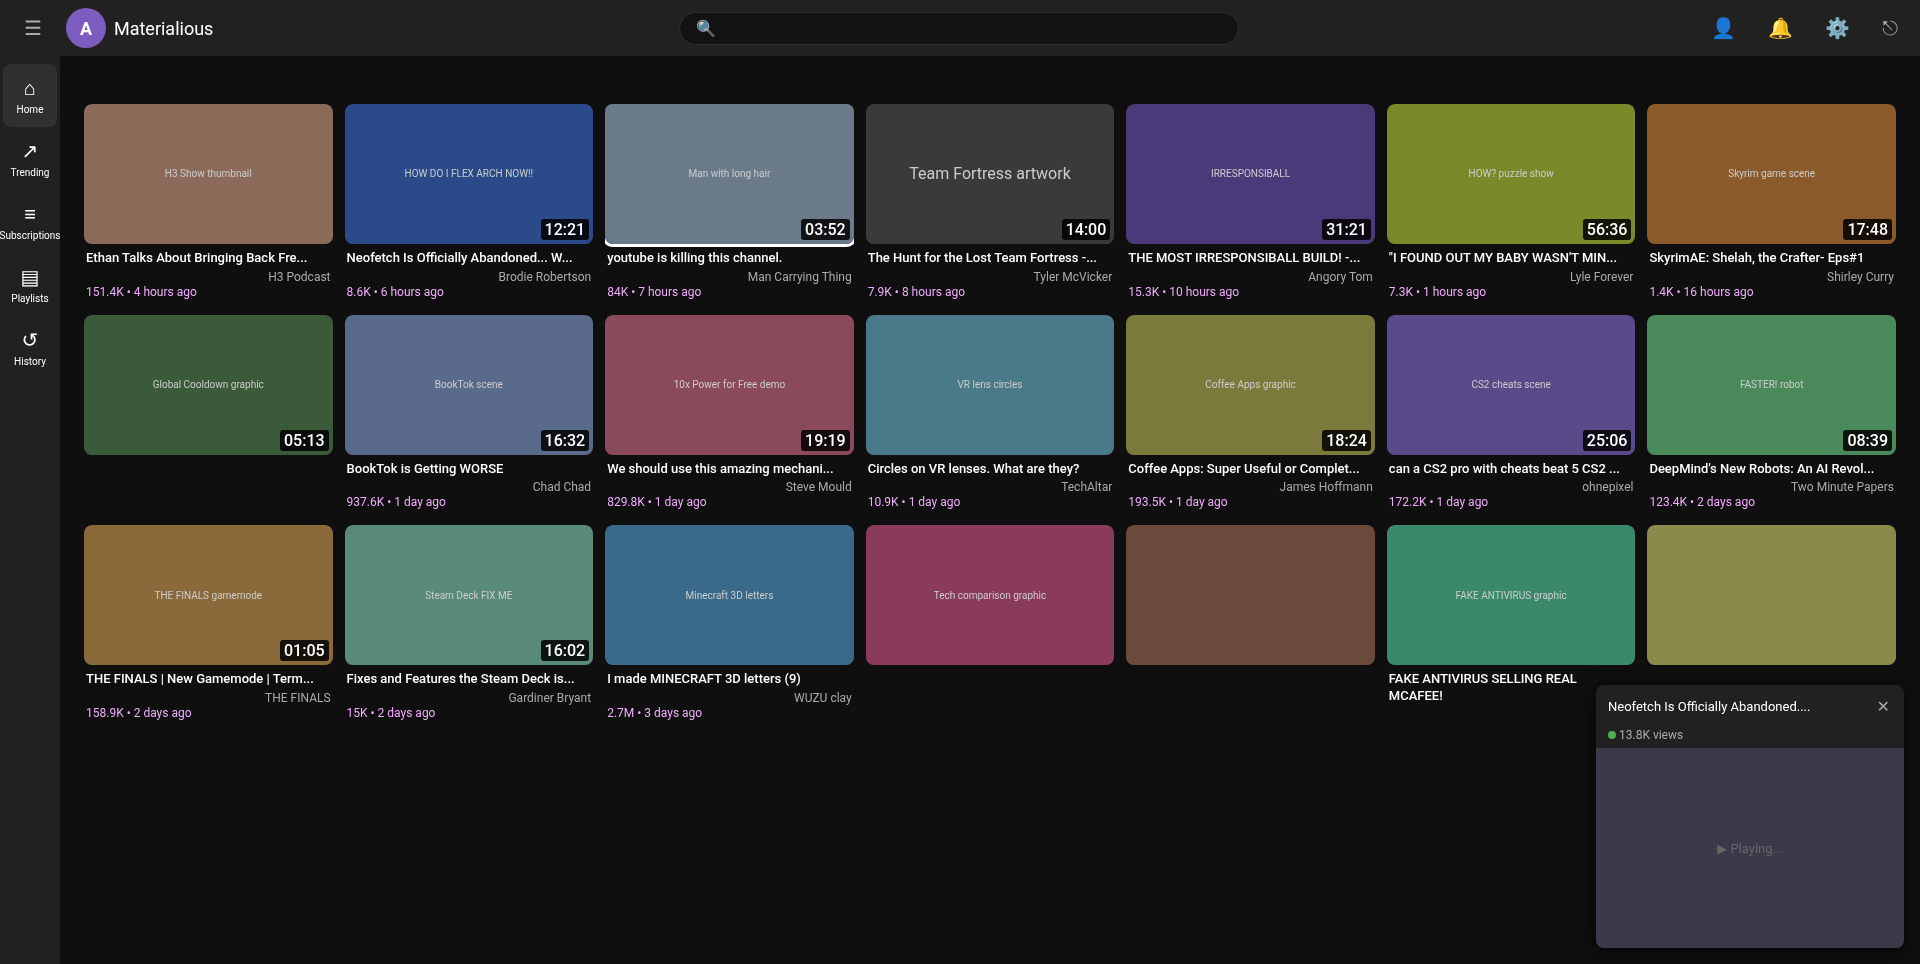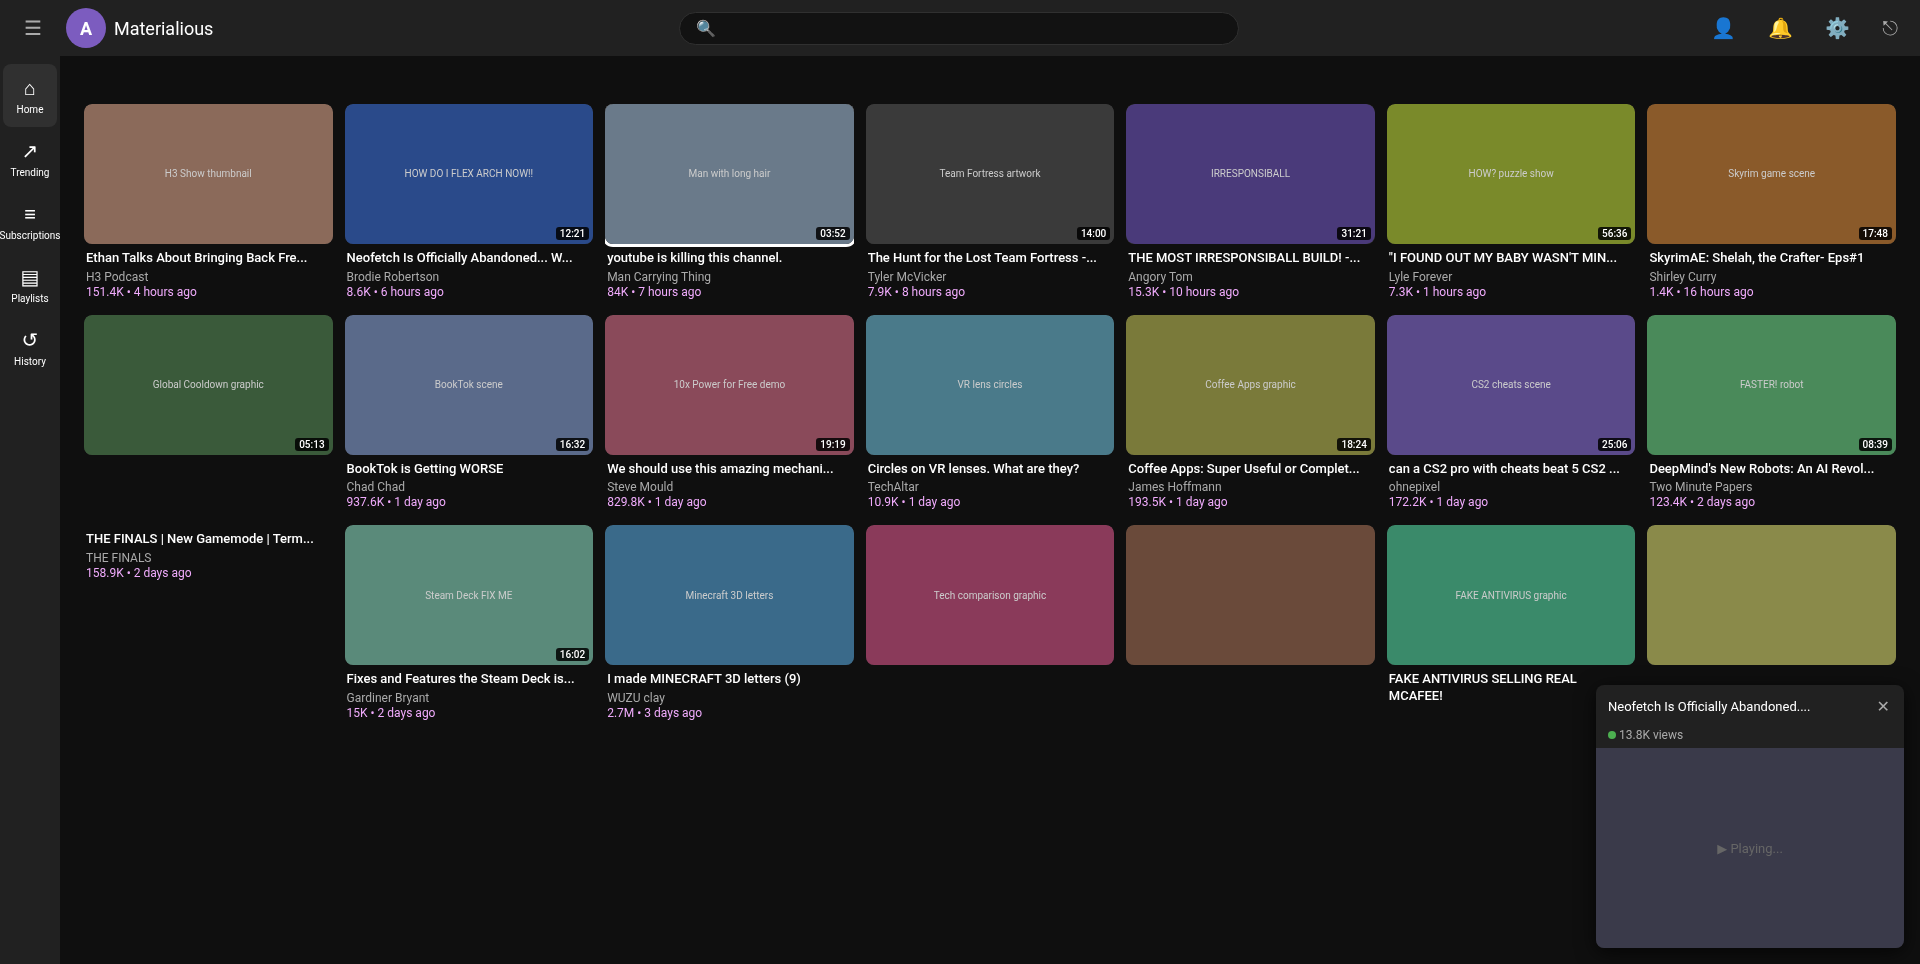--- a/index.html
+++ b/index.html
@@ -127,38 +127,38 @@
       font-size: 11px;
       color: #ccc;
       text-align: center;
       overflow: hidden;
     }
     .duration-badge {
       position: absolute;
       bottom: 4px; right: 4px;
       background: rgba(0,0,0,0.85);
       color: #fff;
-      font-size: 10px;
+      font-size: 16px;
       padding: 1px 4px;
       border-radius: 3px;
       font-weight: 500;
     }
     .video-info { padding: 6px 2px 0; }
     .video-title {
       font-size: 13px;
       font-weight: 500;
       color: #fff;
       line-height: 1.3;
       display: -webkit-box;
       -webkit-line-clamp: 2;
       -webkit-box-orient: vertical;
       overflow: hidden;
       margin-bottom: 3px;
     }
-    .video-channel { font-size: 12px; color: #aaa; margin-bottom: 1px; }
+    .video-channel { font-size: 12px; color: #aaa; margin-bottom: 1px; text-align: right; }
     .video-meta { font-size: 12px; color: #f0abfc; }
 
     
     .thumb-1 { background: #8b6a5a; }
     .thumb-2 { background: #2a4a8a; }
     .thumb-3 { background: #6a7a8a; }
     .thumb-4 { background: #3a3a3a; }
     .thumb-5 { background: #4a3a7a; border-radius: 9px; }
     .thumb-6 { background: #7a8a2a; }
     .thumb-7 { background: #8a5a2a; }
@@ -306,21 +306,21 @@
           <span class="duration-badge">03:52</span>
         </div>
         <div class="video-info">
           <div class="video-title">youtube is killing this channel.</div>
           <div class="video-channel">Man Carrying Thing</div>
           <div class="video-meta">84K • 7 hours ago</div>
         </div>
       </div>
       <div class="video-card">
         <div class="thumbnail-wrap">
-          <div class="thumbnail-bg thumb-4" style="font-size: 10px; padding: 4px;">Team Fortress artwork</div>
+          <div class="thumbnail-bg thumb-4" style="font-size: 16px; padding: 4px;">Team Fortress artwork</div>
           <span class="duration-badge">14:00</span>
         </div>
         <div class="video-info">
           <div class="video-title">The Hunt for the Lost Team Fortress -...</div>
           <div class="video-channel">Tyler McVicker</div>
           <div class="video-meta">7.9K • 8 hours ago</div>
         </div>
       </div>
       <div class="video-card">
         <div class="thumbnail-wrap">
@@ -420,20 +420,24 @@
           <div class="thumbnail-bg thumb-14" style="font-size: 10px; padding: 4px;">FASTER! robot</div>
           <span class="duration-badge">08:39</span>
         </div>
         <div class="video-info">
           <div class="video-title">DeepMind's New Robots: An AI Revol...</div>
           <div class="video-channel">Two Minute Papers</div>
           <div class="video-meta">123.4K • 2 days ago</div>
         </div>
       </div>
       <div class="video-card">
+        <div class="thumbnail-wrap">
+          <div class="thumbnail-bg thumb-15" style="font-size: 10px; padding: 4px;">THE FINALS gamemode</div>
+          <span class="duration-badge">01:05</span>
+        </div>
         <div class="video-info">
           <div class="video-title">THE FINALS | New Gamemode | Term...</div>
           <div class="video-channel">THE FINALS</div>
           <div class="video-meta">158.9K • 2 days ago</div>
         </div>
       </div>
       <div class="video-card">
         <div class="thumbnail-wrap">
           <div class="thumbnail-bg thumb-16" style="font-size: 10px; padding: 4px;">Steam Deck FIX ME</div>
           <span class="duration-badge">16:02</span>

